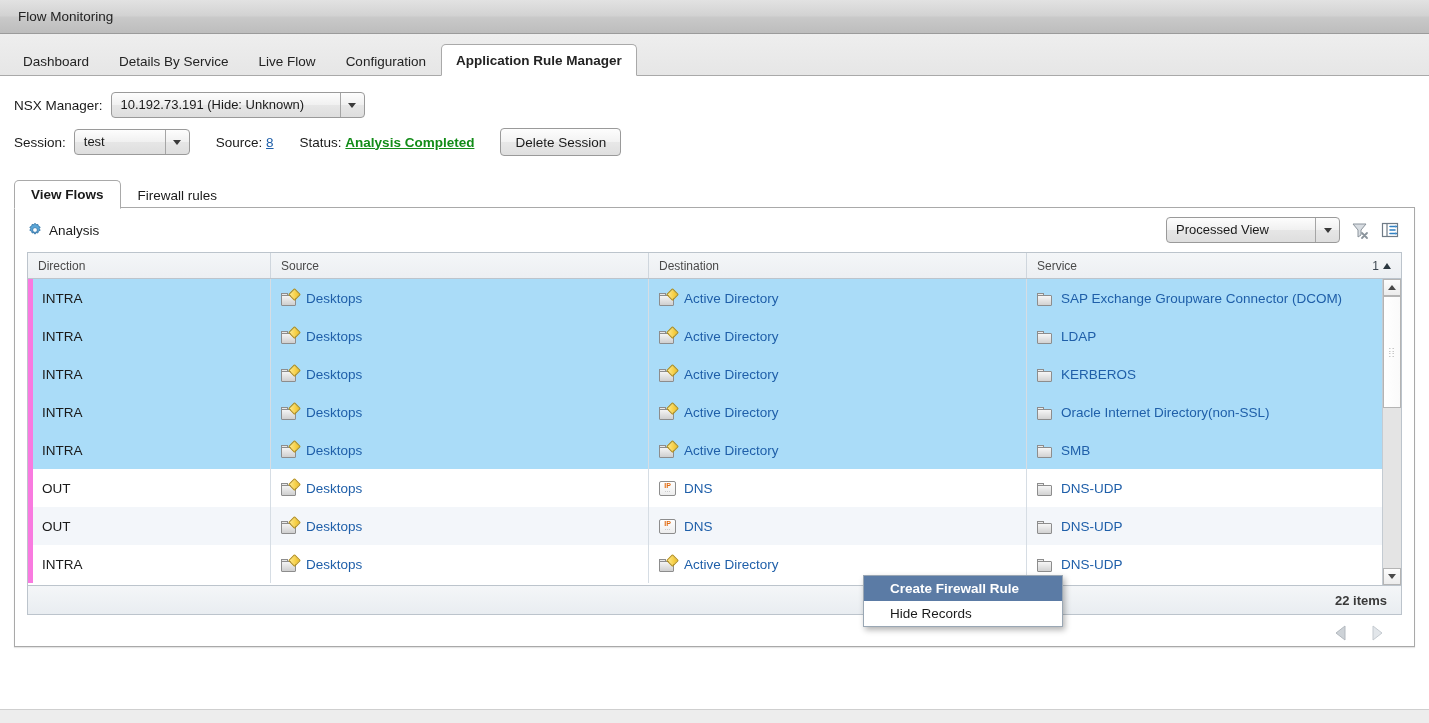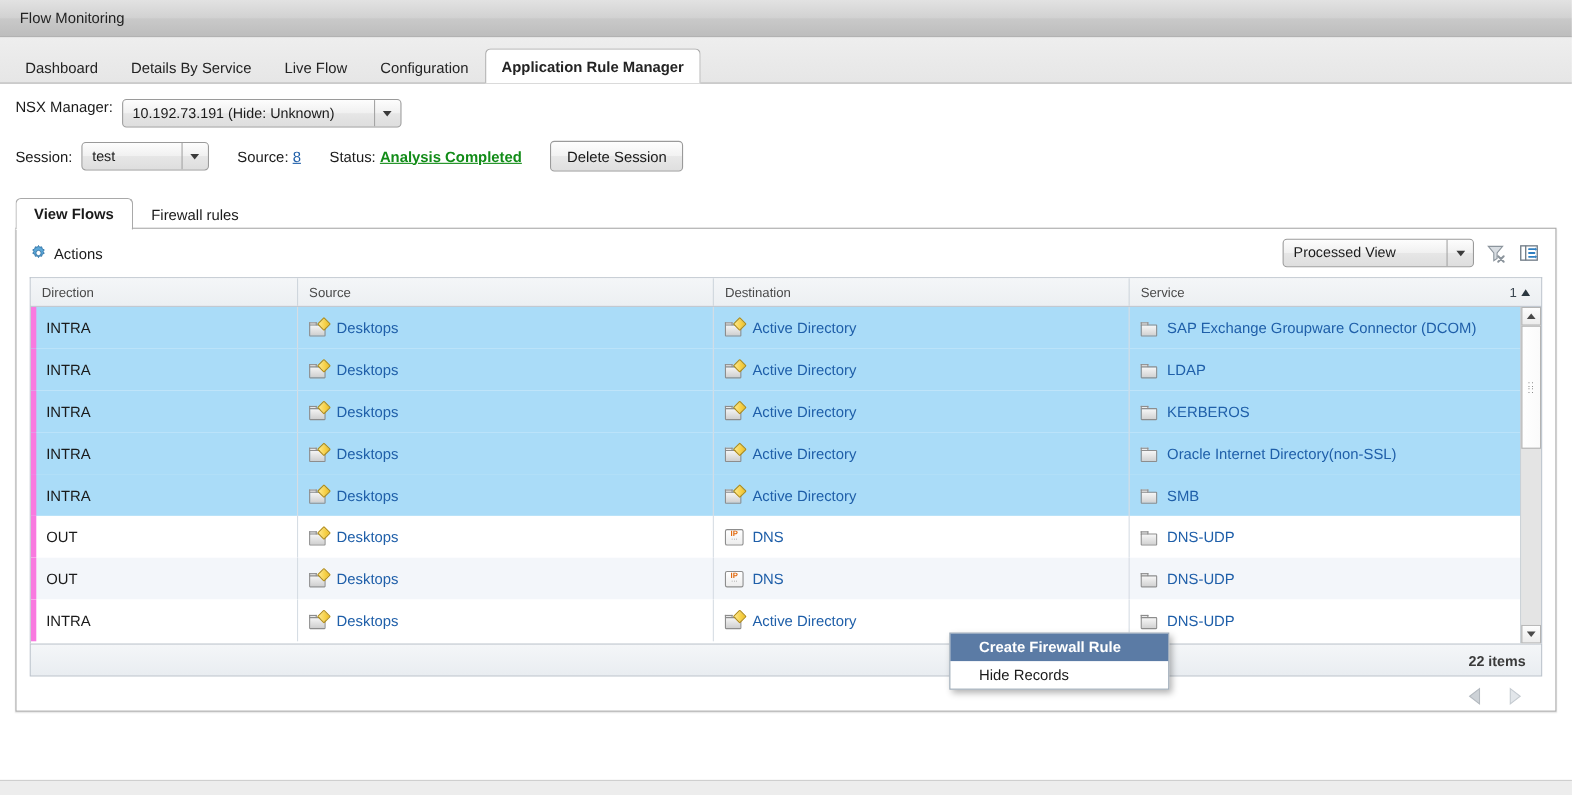--- a/index.html
+++ b/index.html
@@ -50,21 +50,21 @@
     border-radius: 5px 5px 0 0;
     font-weight: bold;
     height: 32px; line-height: 31px;
     z-index: 3;
   }
 
   
   .content { padding: 0 0 0 0; background:#fff; }
 
   .row-nsx {
-    display: flex; align-items: flex-start;
+    display: flex; align-items: center;
     padding: 14px 0 0 14px;
     height: 44px;
   }
   .row-session {
     display: flex; align-items: center;
     padding: 0 0 0 14px;
     height: 44px;
   }
   .field-label { font-size: 13.5px; color: #1a1a1a; margin-right: 8px; }
 
@@ -420,21 +420,21 @@
     <div class="panel">
 
       <div class="grid-toolbar">
         <div class="actions-btn">
           <span class="ico gear">
             <svg class="gear" viewBox="0 0 16 16" xmlns="http://www.w3.org/2000/svg">
               <path d="M8 1.2l1 1.6 1.9-.4.5 1.9 1.8.8-1 1.6 1 1.6-1.8.8-.5 1.9-1.9-.4-1 1.6-1-1.6-1.9.4-.5-1.9-1.8-.8 1-1.6-1-1.6 1.8-.8.5-1.9 1.9.4z" fill="#5ba7d8" stroke="#2c6fa3" stroke-width="0.8" stroke-linejoin="round"></path>
               <circle cx="8" cy="8" r="2.4" fill="#ffffff" stroke="#2c6fa3" stroke-width="0.8"></circle>
             </svg>
           </span>
-          <span>Actions</span>
+          <span>Analysis</span>
         </div>
 
         <div class="toolbar-right">
           <div class="combo procview">
             <span class="combo-value">Processed View</span>
             <span class="combo-arrow">
                 <span class="caret-down"></span>
               </span>
           </div>
 

